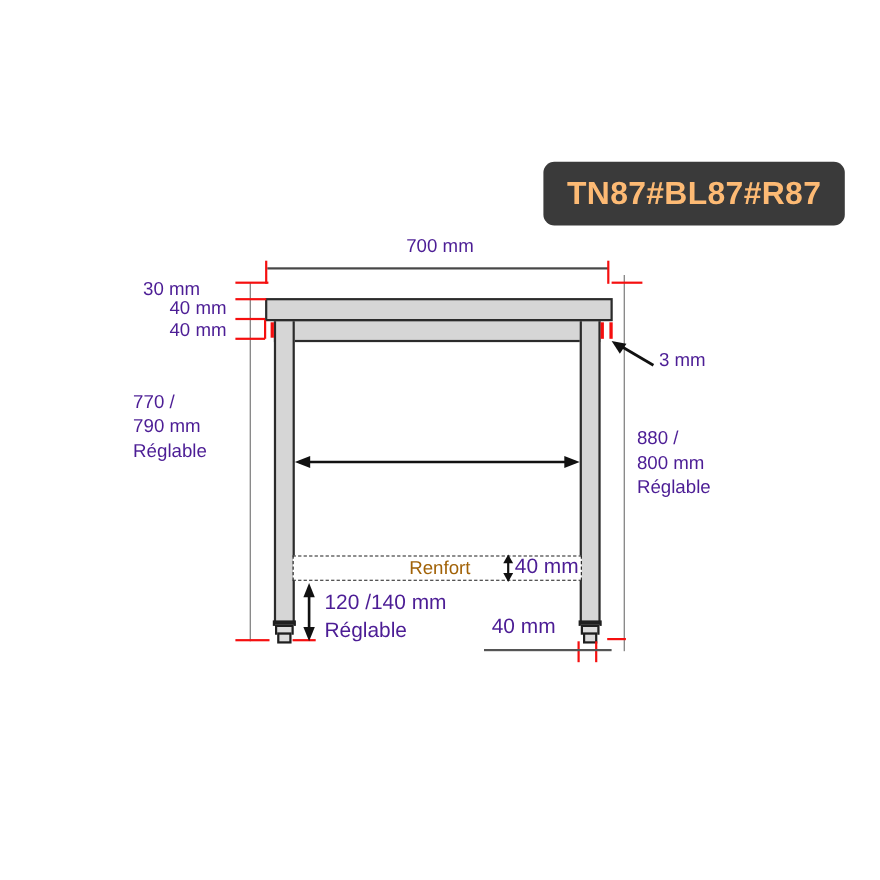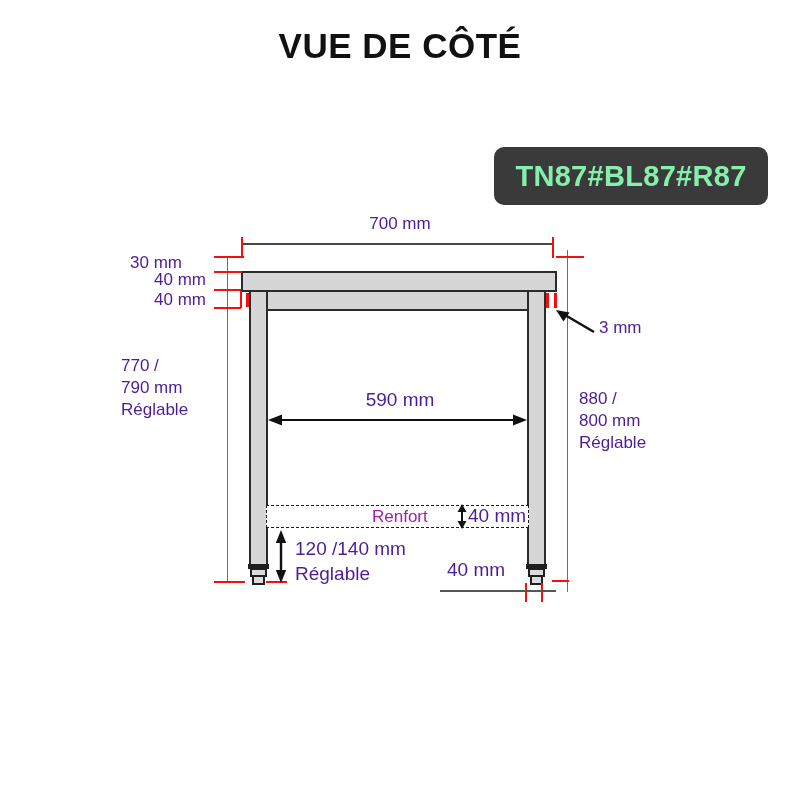--- a/index.html
+++ b/index.html
@@ -8,21 +8,21 @@
     font-family:"Liberation Sans","DejaVu Sans",sans-serif;color:#1b1b1b;
   }
   .abs{position:absolute;}
   
   .title{
     position:absolute;left:0;top:26px;width:800px;text-align:center;margin:0;
     font-size:35px;font-weight:800;letter-spacing:.5px;color:#111;
   }
   .badge{
     position:absolute;left:494px;top:147px;width:274px;height:58px;
-    background:#3a3a3a;border-radius:10px;color:#86efac;
+    background:#3a3a3a;border-radius:10px;color:#fdba74;
     display:flex;align-items:center;justify-content:center;
     font-size:29px;font-weight:700;letter-spacing:.3px;
   }
   
   .lbl{position:absolute;font-size:17px;color:#4c1d95;white-space:nowrap;}
   .lbl-big{font-size:19px;}
   .multiline{white-space:pre-line;line-height:22px;}
   
   .steel{background:#d6d6d6;border:2px solid #2b2b2b;box-sizing:border-box;}
   .plaque{
@@ -72,31 +72,30 @@
   .extR{left:567px;top:250px;height:342px;}
   
   .lbl-700{left:340px;top:214px;width:120px;text-align:center;}
   .lbl-30{left:130px;top:253px;width:76px;text-align:left;}
   .lbl-40a{left:130px;top:270px;width:76px;text-align:right;}
   .lbl-40b{left:130px;top:290px;width:76px;text-align:right;}
   .lbl-hL{left:121px;top:355px;}
   .lbl-hR{left:579px;top:388px;}
   .lbl-15{left:599px;top:318px;}
   .lbl-590{left:337px;top:389px;width:126px;text-align:center;}
-  .lbl-renfort{left:372px;top:507px;color:#a21caf;}
+  .lbl-renfort{left:372px;top:507px;color:#a16207;}
   .lbl-renfort40{left:468px;top:505px;}
   .lbl-120{left:295px;top:536px;line-height:25px;}
   .lbl-f40{left:447px;top:559px;}
 </style>
 </head>
 <body>
 
 <div class="stage">
 
-  <h1 class="title">VUE DE CÔTÉ</h1>
   <div class="badge">TN87#BL87#R87</div>
 
   <div class="lbl lbl-700">700 mm</div>
   <div class="dim700"></div>
   <div class="red abs rv700l"></div>
   <div class="red abs rv700r"></div>
 
   <div class="apron steel"></div>
   <div class="leg leg-l steel"></div>
   <div class="leg leg-r steel"></div>
@@ -133,21 +132,20 @@
   <div class="lbl lbl-30">30 mm</div>
   <div class="lbl lbl-40a">40 mm</div>
   <div class="lbl lbl-40b">40 mm</div>
   <div class="lbl multiline lbl-hL">770 /
 790 mm
 Réglable</div>
   <div class="lbl multiline lbl-hR">880 /
 800 mm
 Réglable</div>
   <div class="lbl lbl-15">3 mm</div>
-  <div class="lbl lbl-big lbl-590">590 mm</div>
   <div class="lbl lbl-big multiline lbl-120">120 /140 mm
 Réglable</div>
   <div class="lbl lbl-big lbl-f40">40 mm</div>
   <div class="underline40"></div>
 
   <svg class="overlay" width="800" height="800" viewBox="0 0 800 800">
 
     <line x1="272" y1="420" x2="523" y2="420" stroke="#111" stroke-width="2.2"></line>
     <polygon points="268,420 282,414.5 282,425.5" fill="#111"></polygon>
     <polygon points="527,420 513,414.5 513,425.5" fill="#111"></polygon>

